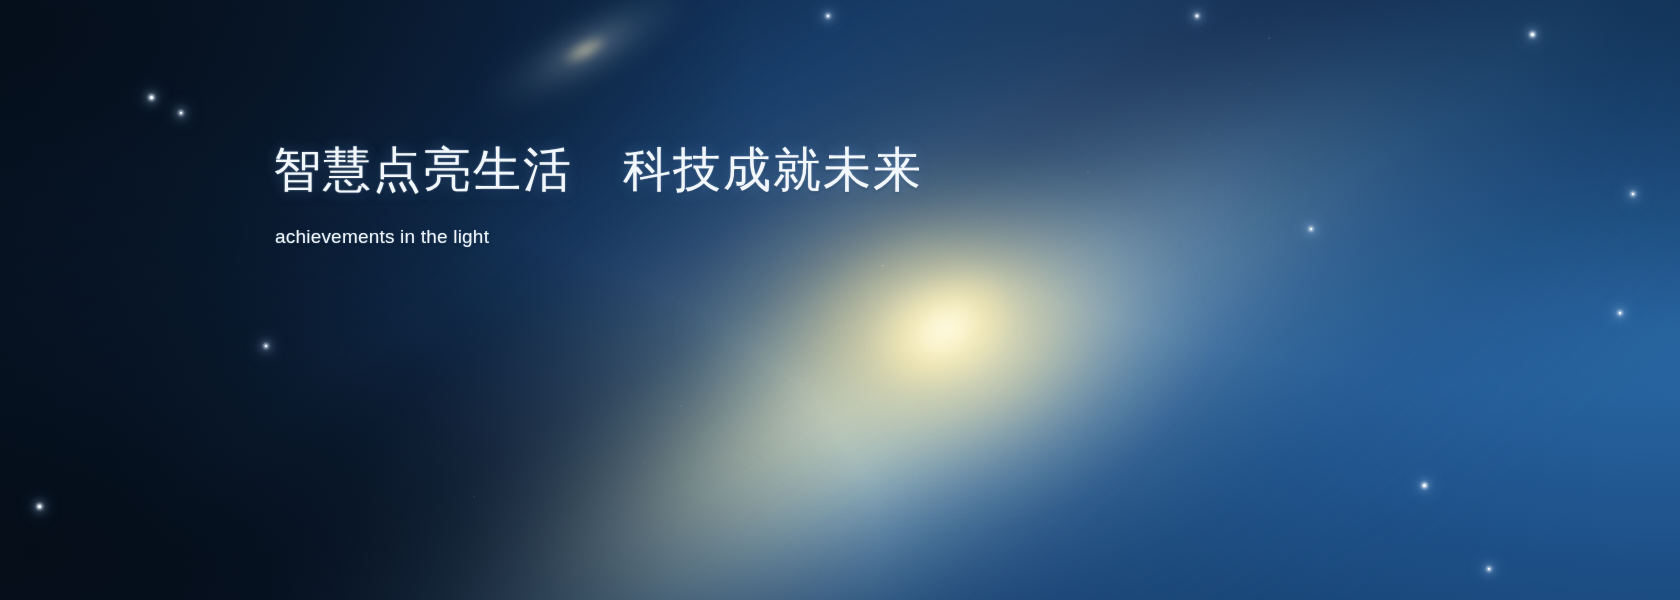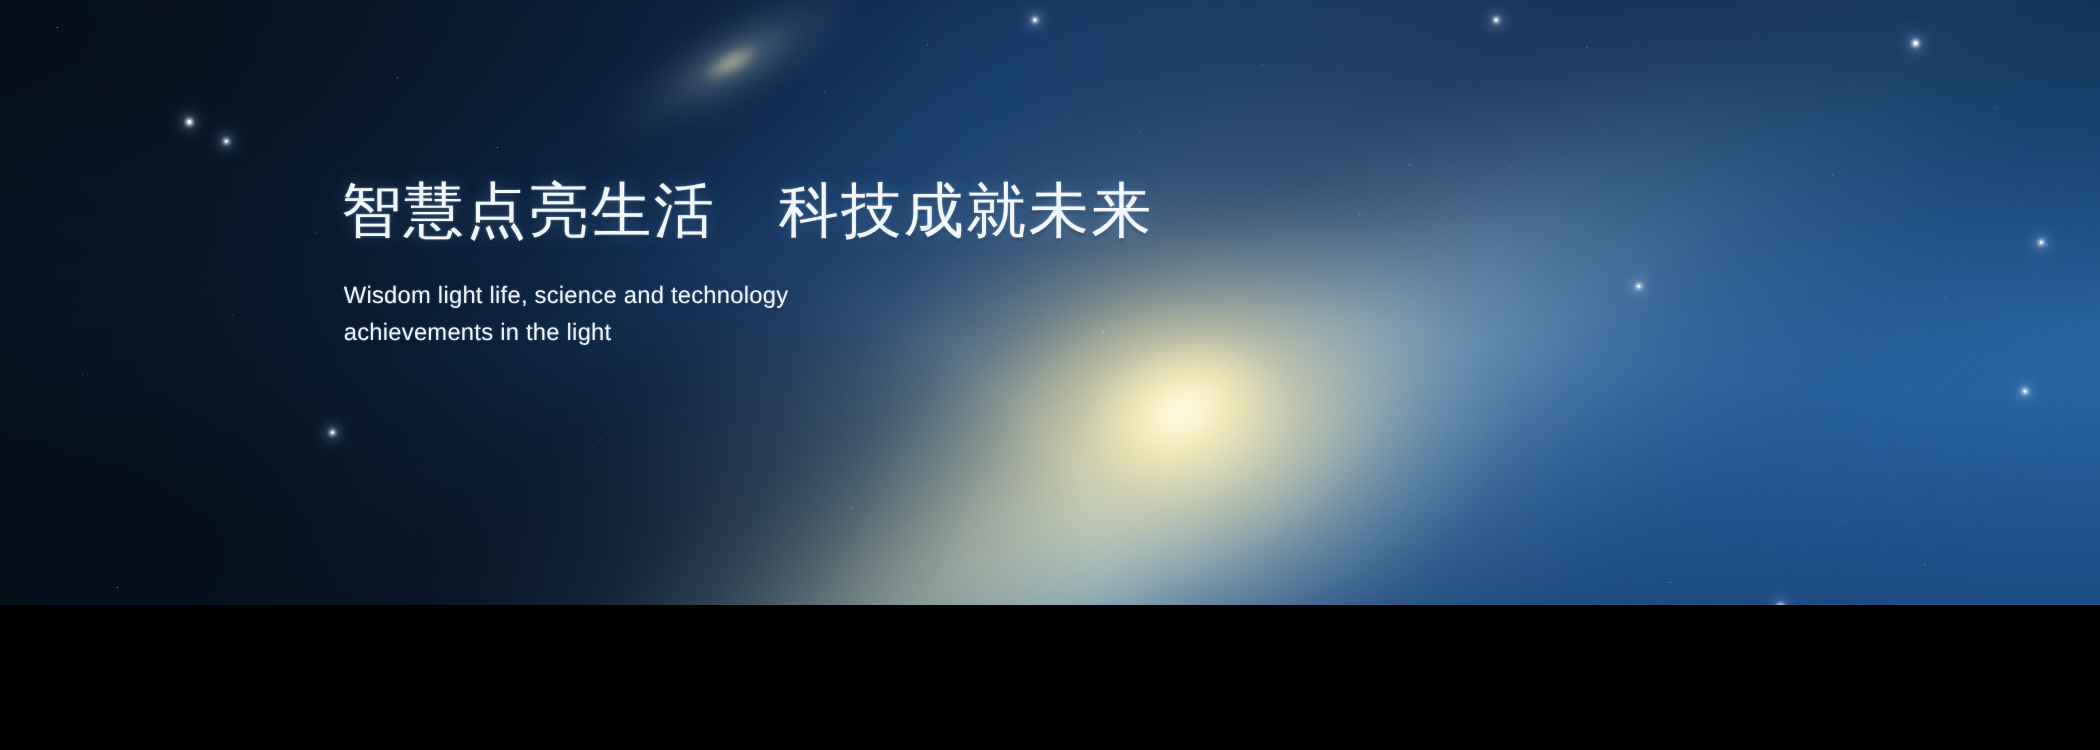--- a/index.html
+++ b/index.html
@@ -4,21 +4,21 @@
 <title>Banner</title>
 <style>
   html, body {
     margin: 0;
     padding: 0;
     background: #000;
   }
   #banner {
     position: relative;
     width: 1680px;
-    height: 484px;
+    height: 600px;
     overflow: hidden;
     font-family: "Liberation Sans", sans-serif;
     background: #0b1c30;
   }
 
   
   .layer {
     position: absolute;
     inset: 0;
     pointer-events: none;
@@ -329,18 +329,17 @@
     <div class="bigstar" style="left:1423px; top:484px;"></div>
     <div class="bigstar" style="left:1488px; top:568px; width:2px; height:2px;"></div>
     <div class="bigstar" style="left:1196px; top:15px;  width:2px; height:2px;"></div>
     <div class="bigstar" style="left:827px;  top:15px;  width:2px; height:2px;"></div>
     <div class="bigstar" style="left:1310px; top:228px; width:2px; height:2px;"></div>
   </div>
 
   <div id="copy">
     <h1 id="headline">智慧点亮生活　科技成就未来</h1>
     <p id="subtitle">
-      <span class="sub-line">Wisdom light life, science and technology</span>
       <span class="sub-line">achievements in the light</span>
     </p>
   </div>
 
 </div>
 
 </body></html>

